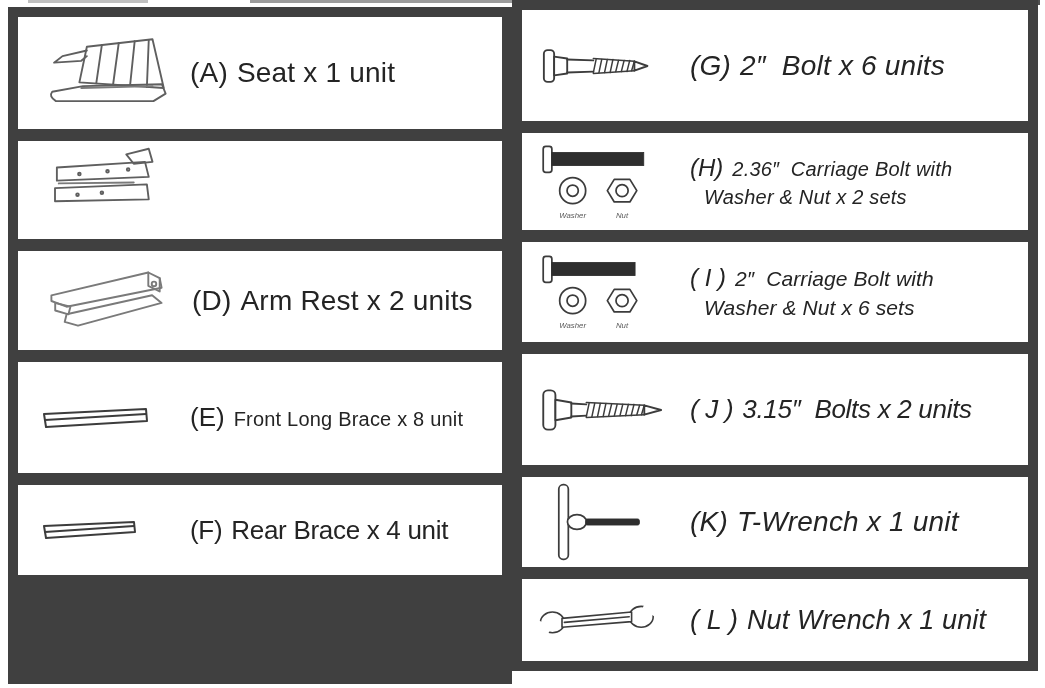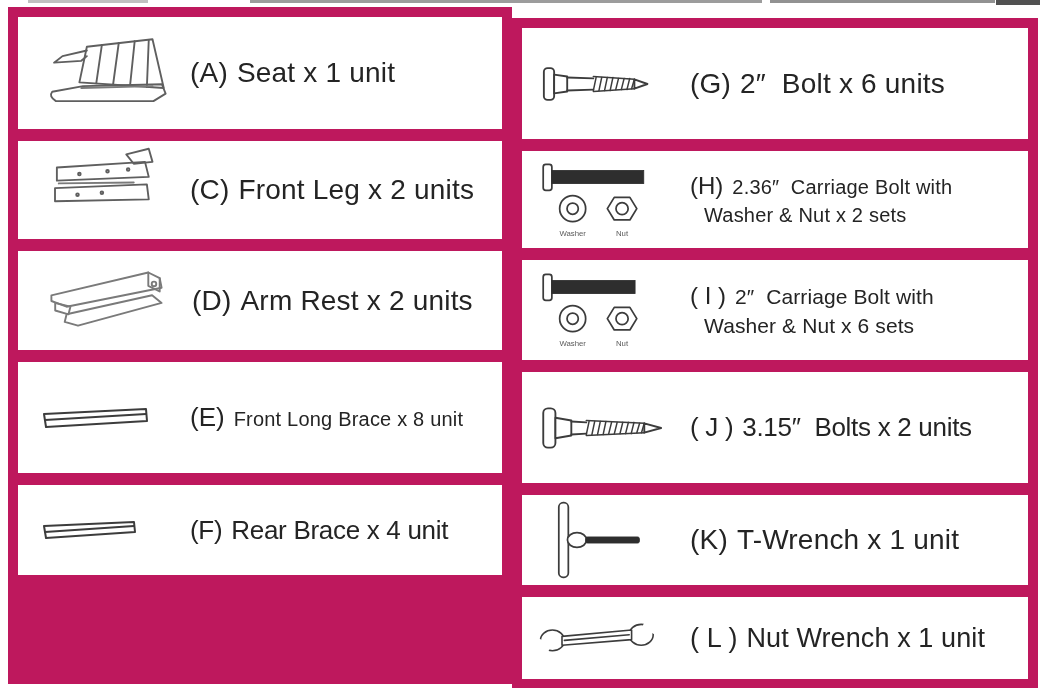--- a/index.html
+++ b/index.html
@@ -5,25 +5,25 @@
   html,body{margin:0;padding:0;background:#ffffff;}
   #stage{position:relative;width:1045px;height:688px;background:#ffffff;overflow:hidden;
          font-family:"Liberation Sans",sans-serif;color:#242424;}
   
   .artifact{position:absolute;top:0;background:#4a4a4a;opacity:.75;}
   .a1{left:28px;width:120px;height:3px;opacity:.35;}
   .a2{left:250px;width:512px;height:3px;opacity:.55;}
   .a3{left:770px;width:225px;height:3px;opacity:.6;}
   .a4{left:996px;width:44px;height:5px;opacity:.85;background:#333;}
 
-  .col{position:absolute;display:grid;background:#be185d;box-sizing:border-box;padding:10px;row-gap:12px;}
+  .col{position:absolute;display:grid;background:#404040;box-sizing:border-box;padding:10px;row-gap:12px;}
   .col-left{left:8px;top:7px;width:504px;height:677px;
             grid-template-rows:112px 98px 99px 111px 90px 87px;}
-  .col-right{left:512px;top:18px;width:526px;height:671px;
-             grid-template-rows:111px 97px 100px 111px 90px 82px;}
+  .col-right{left:512px;top:0;width:526px;height:671px;
+             grid-template-rows:111px 97px 100px 111px 90px 82px;font-style:italic;}
 
   .cell{background:#ffffff;display:flex;align-items:center;overflow:hidden;}
   .icon-box{flex:0 0 172px;display:flex;align-items:flex-start;justify-content:flex-start;
             padding-left:22px;box-sizing:border-box;}
   .col-right .icon-box{flex:0 0 168px;padding-left:16px;}
   .label{flex:1;padding-right:6px;white-space:nowrap;}
   .tag{margin-right:9px;}
 
   .lbl-28{font-size:28px;letter-spacing:.2px;}
   .lbl-27{font-size:27px;letter-spacing:.1px;}
@@ -79,23 +79,20 @@
           <path class="ln" d="M18,24 L112,18 L116,34 L18,38 Z"></path>
           <circle class="ln" r="1.4" cx="42" cy="31"></circle>
             <circle class="ln" r="1.4" cx="72" cy="28"></circle>
             <circle class="ln" r="1.4" cx="94" cy="26"></circle>
           <path class="ln-lt" d="M20,41 L100,40"></path>
           <path class="ln" d="M16,46 L114,42 L116,58 L16,60 Z"></path>
           <circle class="ln" r="1.4" cx="40" cy="53"></circle>
             <circle class="ln" r="1.4" cx="66" cy="51"></circle>
         </svg>
       </div>
-      <div class="label lbl-28">
-        <span class="tag">(C)</span><span>Front Leg x 2 units</span>
-      </div>
     </div>
 
     <div class="cell">
       <div class="icon-box">
         <svg width="152" height="88" viewBox="0 0 160 92">
           <path class="ln-lt" d="M12,40 L114,16 L126,22 L128,32 L28,52 L12,46 Z"></path>
           <path class="ln-lt" d="M114,16 L114,30 M126,22 L126,36 L114,30"></path>
           <circle class="ln-lt" r="2.4" cx="120" cy="28"></circle>
           <path class="ln-lt" d="M16,48 L32,52 L30,60 L16,56 Z"></path>
           <path class="ln-lt" d="M28,60 L118,40 L128,48 L40,72 L26,68 Z"></path>

